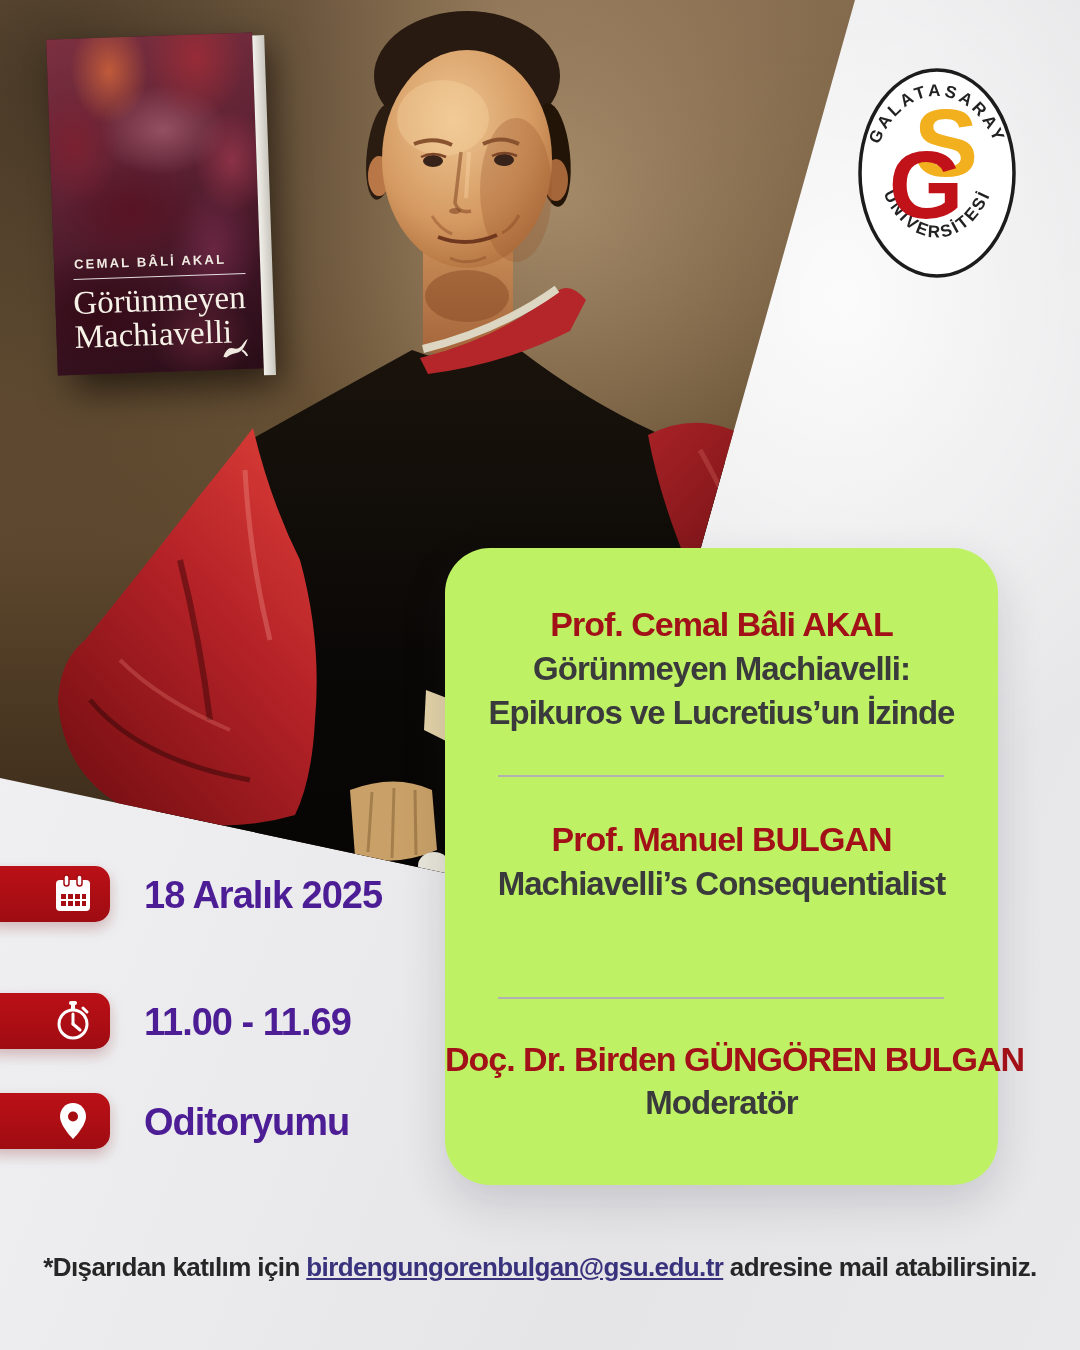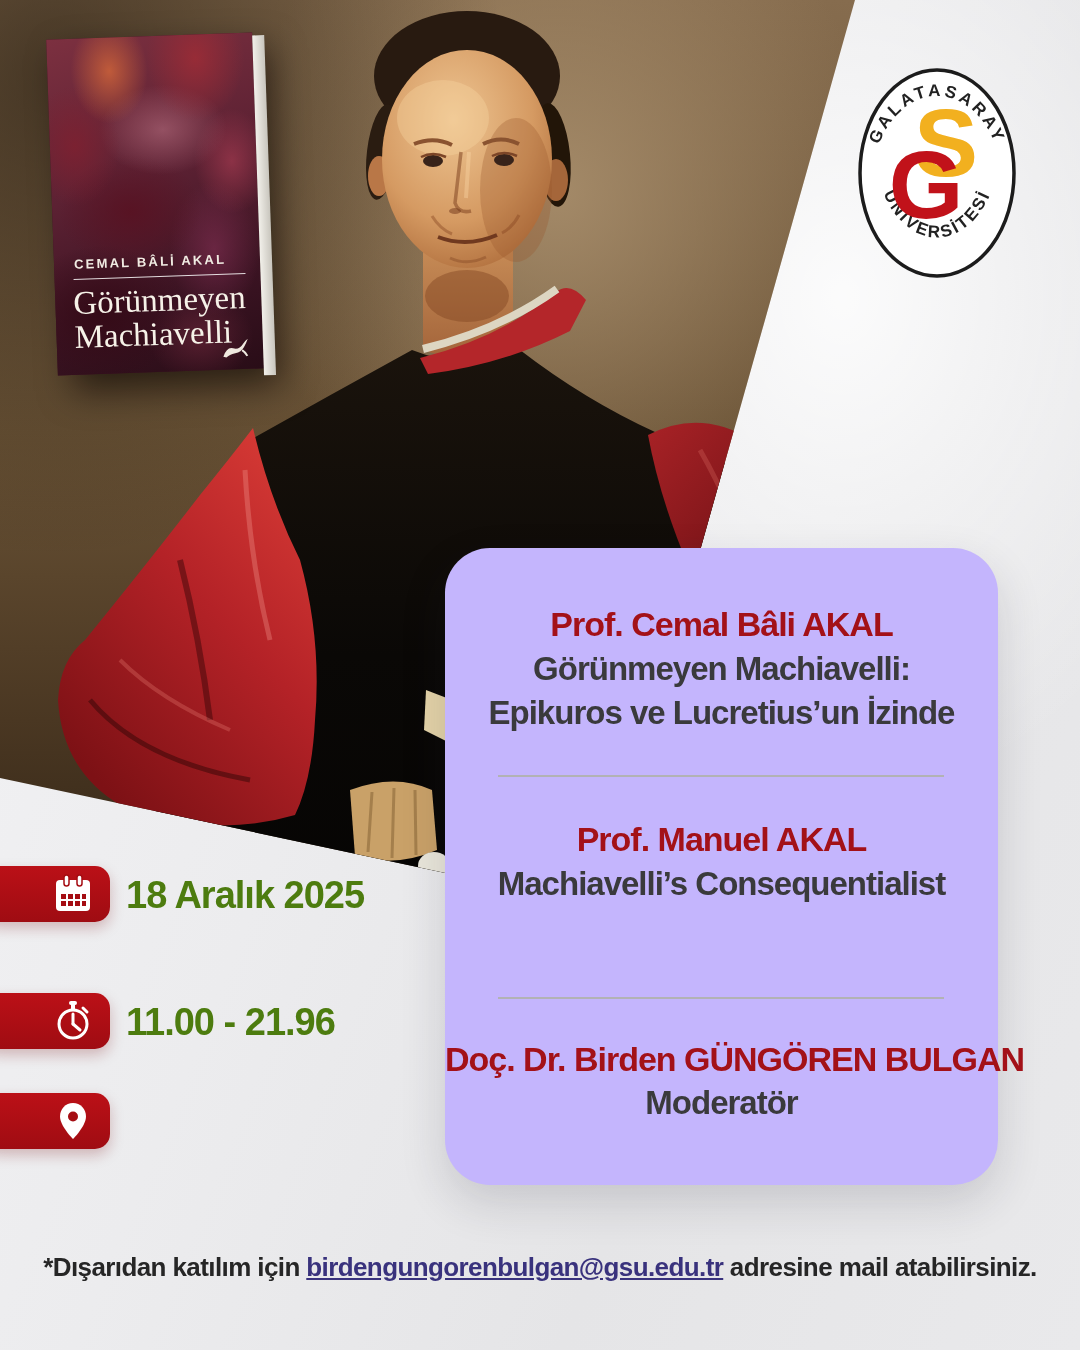--- a/index.html
+++ b/index.html
@@ -36,32 +36,32 @@
     letter-spacing:2.2px;color:#f1ece3;}
   .book-rule{position:absolute;left:19px;top:240px;width:172px;height:1px;
     background:rgba(255,255,255,0.85);}
   .book-title{position:absolute;left:18px;top:247px;font-family:"Liberation Serif",serif;
     font-size:33px;line-height:34px;color:#f6f2e8;}
   .pub-logo{position:absolute;right:12px;bottom:9px;}
   
   .gs-logo{position:absolute;left:856px;top:66px;width:162px;height:214px;z-index:2;}
   
   .card{position:absolute;left:445px;top:548px;width:553px;height:637px;z-index:3;
-    background:#c4b5fd;border-radius:45px;box-shadow:0 18px 45px rgba(40,40,55,0.16);}
+    background:#bef264;border-radius:45px;box-shadow:0 18px 45px rgba(40,40,55,0.16);}
   .card .line{position:absolute;left:0;width:100%;text-align:center;white-space:nowrap;}
   .speaker-name{font-size:34px;font-weight:bold;letter-spacing:-1px;color:#a31118;}
   .talk-line{font-size:33px;font-weight:bold;letter-spacing:-1px;color:#3a3a3c;}
   .divider{position:absolute;left:53px;width:446px;height:2px;background:#b2b2b4;}
   
   .info-row{position:absolute;left:0;z-index:2;}
   .icon-box{position:absolute;left:-16px;top:0;width:126px;height:56px;border-radius:15px;
     background:linear-gradient(180deg,#bb1017,#9f0c12);box-shadow:0 6px 14px rgba(120,10,14,0.25);}
   .icon-box svg{position:absolute;right:15px;top:6px;}
-  .info-text{position:absolute;left:126px;top:4px;font-size:38px;font-weight:bold;
-    letter-spacing:-1px;color:#4d7c0f;line-height:50px;white-space:nowrap;}
+  .info-text{position:absolute;left:144px;top:4px;font-size:38px;font-weight:bold;
+    letter-spacing:-1px;color:#4c1d95;line-height:50px;white-space:nowrap;}
   
   .footnote{position:absolute;left:0;top:1252px;width:100%;text-align:center;z-index:2;
     font-size:26px;font-weight:bold;letter-spacing:-0.6px;color:#262626;white-space:nowrap;}
   .footnote .email{color:#39327d;text-decoration:underline;}
 </style>
 </head>
 <body>
 
 <div class="poster">
   <div class="bg"></div>
@@ -213,21 +213,21 @@
         <text x="70" y="152" font-size="96" font-weight="bold" fill="#c1121a" text-anchor="middle">G</text>
       </g>
     </svg>
   </div>
 
   <div class="card">
     <div class="line speaker-name" style="top:57px">Prof. Cemal Bâli AKAL</div>
     <div class="line talk-line" style="top:102px">Görünmeyen Machiavelli:</div>
     <div class="line talk-line" style="top:146px">Epikuros ve Lucretius’un İzinde</div>
     <div class="divider" style="top:227px"></div>
-    <div class="line speaker-name" style="top:272px">Prof. Manuel AKAL</div>
+    <div class="line speaker-name" style="top:272px">Prof. Manuel BULGAN</div>
     <div class="line talk-line" style="top:317px">Machiavelli’s Consequentialist</div>
     <div class="divider" style="top:449px"></div>
     <div class="line speaker-name" style="top:492px">Doç. Dr. Birden GÜNGÖREN BULGAN</div>
     <div class="line talk-line" style="top:536px">Moderatör</div>
   </div>
 
   <div class="info-row" style="top:866px">
     <div class="icon-box">
       <svg width="44" height="44" viewBox="0 0 44 44">
         <rect x="13" y="3" width="5" height="11" rx="2.5" fill="#fff"></rect>
@@ -257,31 +257,32 @@
       <svg width="44" height="44" viewBox="0 0 44 44">
         <rect x="18" y="2" width="8" height="4" rx="2" fill="#fff"></rect>
         <rect x="20" y="5" width="4" height="5" fill="#fff"></rect>
         <line x1="32" y1="9" x2="36" y2="13" stroke="#fff" stroke-width="3" stroke-linecap="round"></line>
         <circle cx="22" cy="25" r="14" fill="none" stroke="#fff" stroke-width="3"></circle>
         <line x1="22" y1="25" x2="22" y2="15" stroke="#fff" stroke-width="3" stroke-linecap="round"></line>
         <line x1="22" y1="25" x2="29" y2="31" stroke="#fff" stroke-width="3" stroke-linecap="round"></line>
       </svg>
     </div>
     <div class="info-text">
-      <div>11.00 - 21.96</div>
+      <div>11.00 - 11.69</div>
     </div>
   </div>
 
   <div class="info-row" style="top:1093px">
     <div class="icon-box">
       <svg width="44" height="44" viewBox="0 0 44 44">
         <path d="M22,4 C14.5,4 9,10 9,17.5 C9,27 22,40 22,40 C22,40 35,27 35,17.5 C35,10 29.5,4 22,4 Z" fill="#fff"></path>
         <circle cx="22" cy="17.5" r="5" fill="#a50d13"></circle>
       </svg>
     </div>
     <div class="info-text">
+      <div>Oditoryumu</div>
     </div>
   </div>
 
   <div class="footnote">
     <span>*Dışarıdan katılım için </span><span class="email">birdengungorenbulgan@gsu.edu.tr</span><span> adresine mail atabilirsiniz.</span>
   </div>
 </div>
 
 </body></html>

